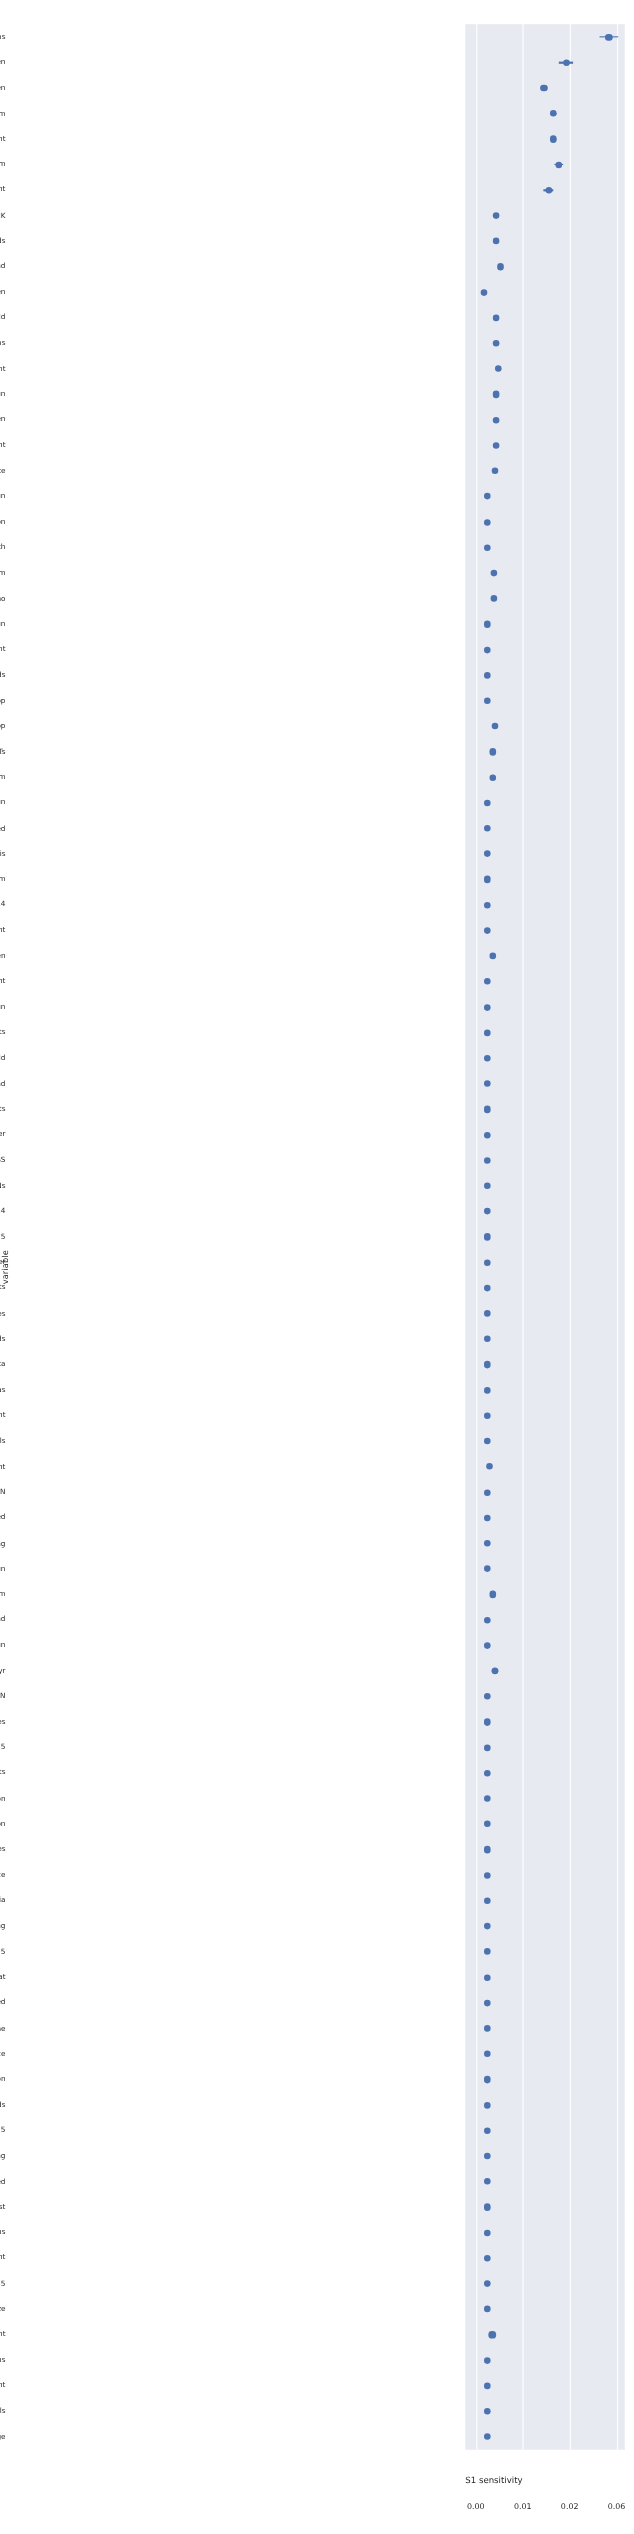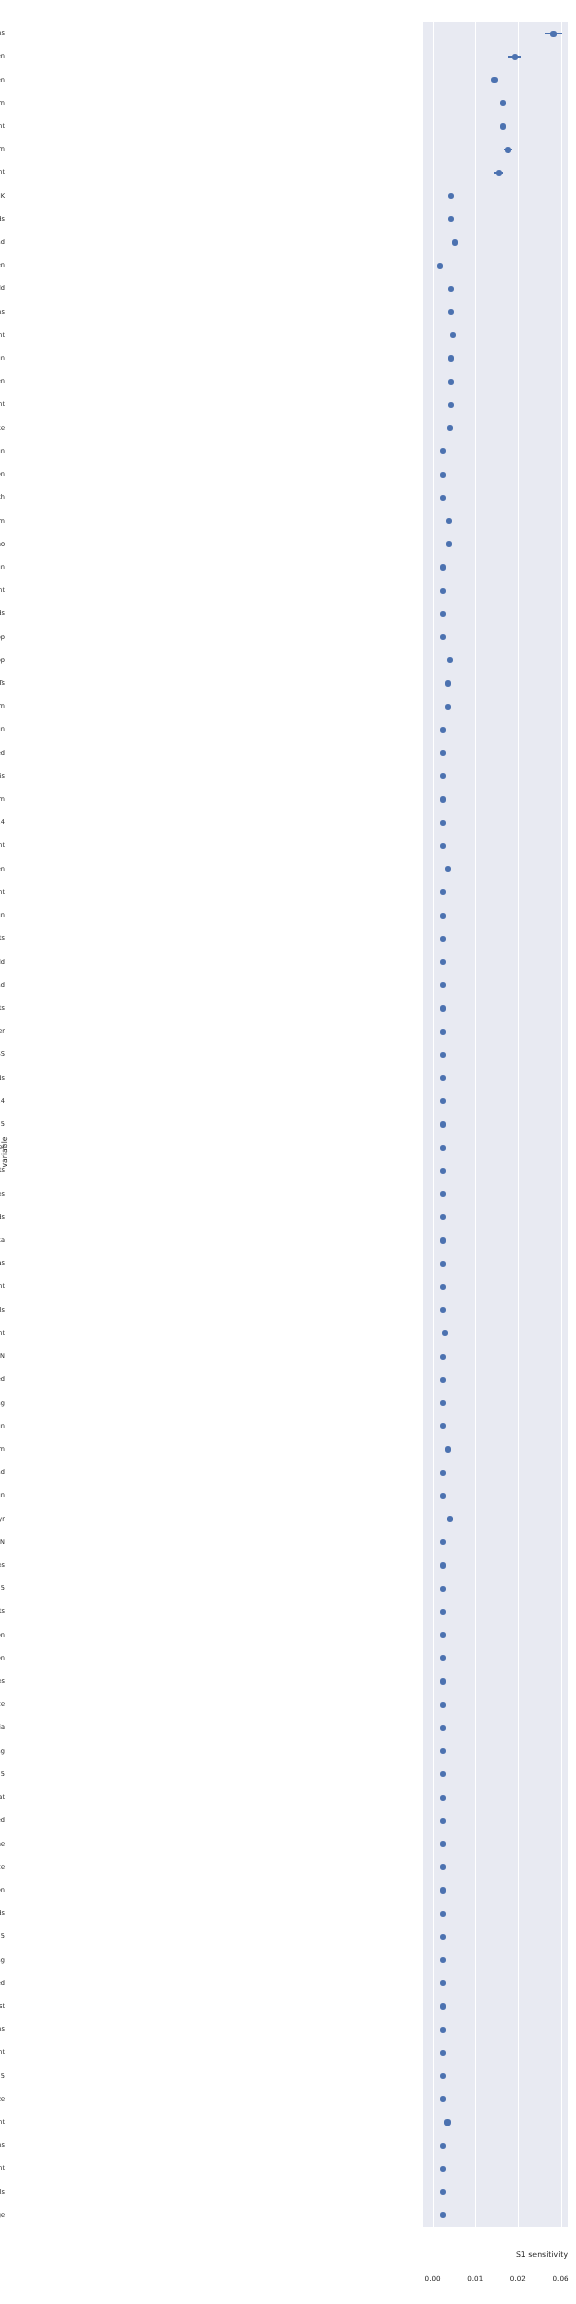--- a/index.html
+++ b/index.html
@@ -106,21 +106,21 @@
     font-size: 7.2px;
     color: #262626;
     white-space: nowrap;
     margin-top: 42px;
   }
   #xlabel {
     position: absolute;
     left: 423px;
     top: 2250px;
     width: 145px;
-    text-align: right;
+    text-align: left;
     font-size: 7.8px;
     color: #262626;
   }
 </style>
 </head>
 <body>
 
 <div id="figure">
 
   <div id="ylabel">variable</div>

